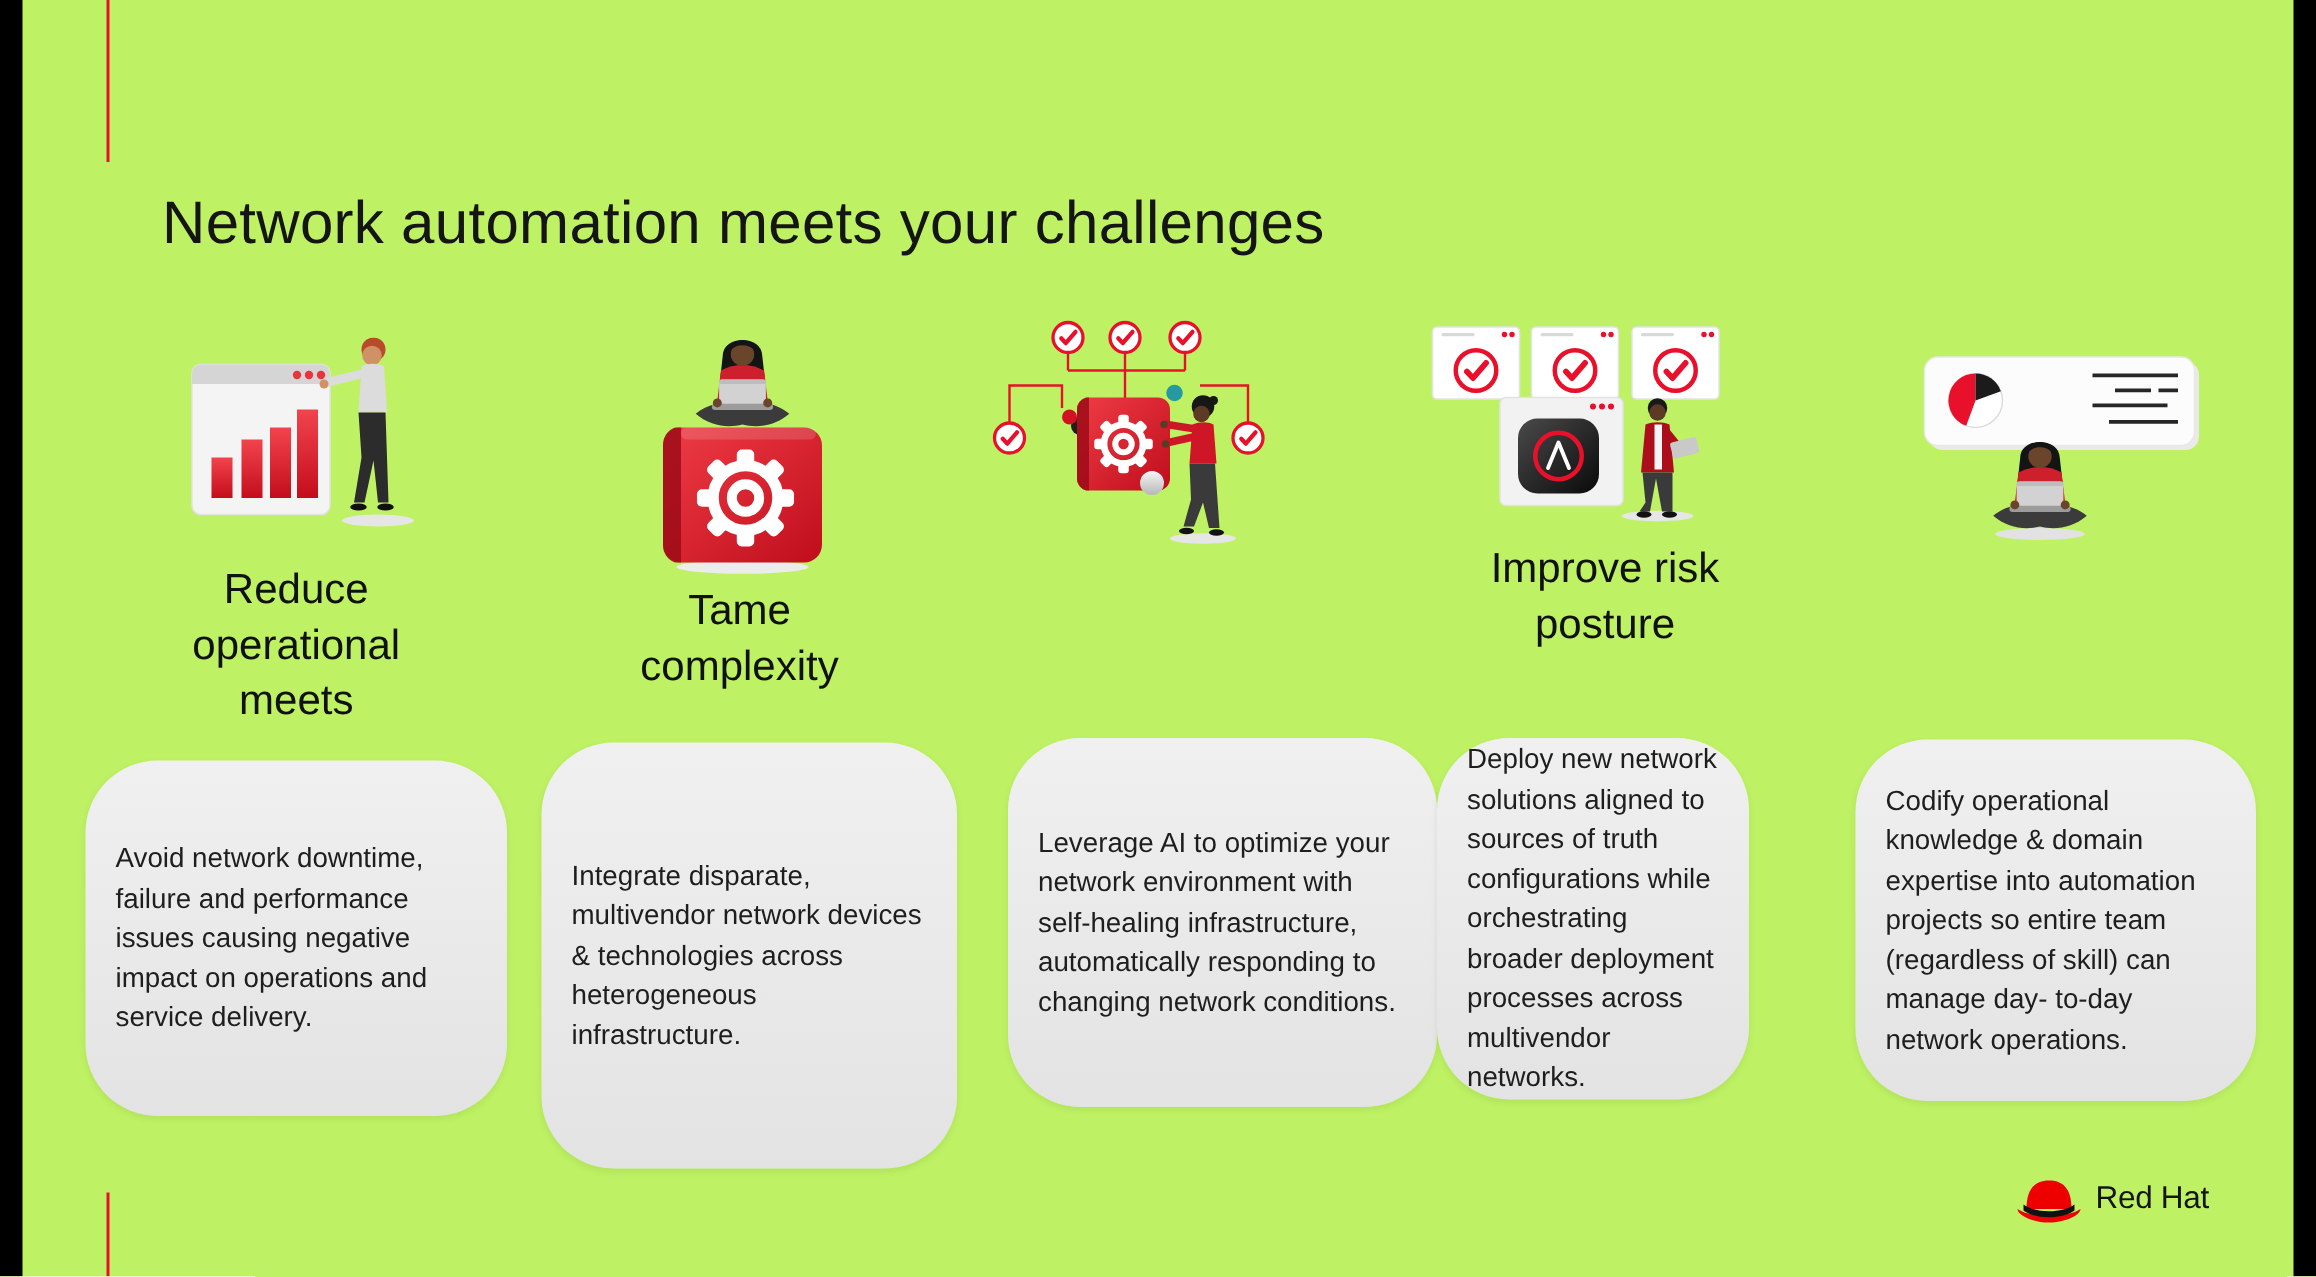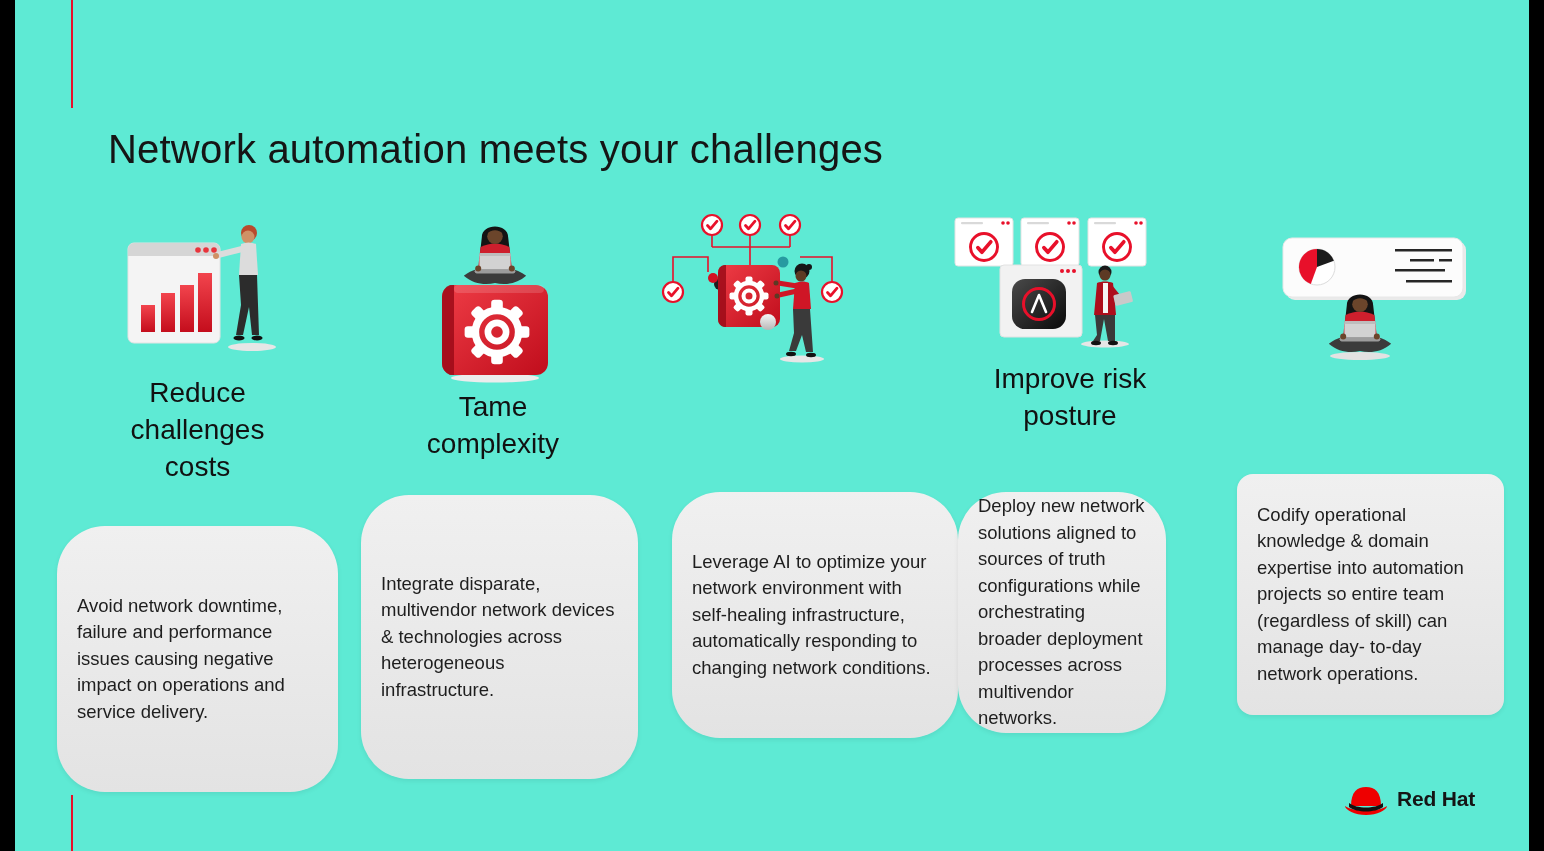--- a/index.html
+++ b/index.html
@@ -1,48 +1,48 @@
 <!DOCTYPE html>
 <html><head>
 <meta charset="utf-8">
 <style>
   html,body{margin:0;padding:0;background:#fff;}
-  .slide{position:relative;width:1544px;height:851px;background:#5eead4;overflow:hidden;
+  .slide{position:relative;width:1544px;height:851px;background:#bef264;overflow:hidden;
          font-family:"Liberation Sans",sans-serif;color:#151515;}
   .edge-bar{position:absolute;top:0;width:15px;height:851px;background:#000;}
   .edge-bar.left{left:0;} .edge-bar.right{left:1529px;}
   .red-line{position:absolute;left:71px;width:2px;background:#e8102a;}
   .red-line.top{top:0;height:108px;} .red-line.bottom{top:795px;height:56px;}
   .title{position:absolute;left:108px;top:100px;font-size:40px;font-weight:400;
          letter-spacing:0.2px;color:#151515;white-space:nowrap;}
   .card-title{position:absolute;font-size:28px;line-height:37px;font-weight:500;
               color:#111;text-align:center;}
   #t1{left:105px;top:374px;width:185px;}
   #t2{left:403px;top:388px;width:180px;}
   #t3{left:703px;top:382px;width:130px;}
   #t4{left:980px;top:360px;width:180px;}
   #t5{left:1278px;top:377px;width:165px;}
   .card-box{position:absolute;background:linear-gradient(180deg,#f0f0f0 0%,#e3e3e3 100%);
             border-radius:48px;display:flex;align-items:center;box-sizing:border-box;
             padding:0 20px;color:#1e1e1e;font-size:18.5px;line-height:26.5px;
             box-shadow:0 2px 5px rgba(0,0,0,0.07);}
   .card-box p{margin:0;}
-  #b1{left:57px;top:526px;width:281px;height:266px;}
+  #b1{left:57px;top:507px;width:281px;height:237px;}
   #b2{left:361px;top:495px;width:277px;height:284px;}
   #b3{left:652px;top:492px;width:286px;height:246px;margin-left:20px;}
   #b4{left:958px;top:492px;width:208px;height:241px;}
-  #b5{left:1237px;top:474px;width:267px;height:241px;border-radius:16px;}
+  #b5{left:1237px;top:493px;width:267px;height:241px;}
   .illus{position:absolute;}
   #il1{left:110px;top:225px;}
   #il2{left:420px;top:222px;}
   #il3{left:650px;top:200px;}
   #il4{left:948px;top:203px;}
   #il5{left:1278px;top:228px;}
   .logo{position:absolute;left:1343px;top:782px;display:flex;align-items:center;gap:8px;}
-  .logo-text{font-size:21px;font-weight:700;color:#151515;letter-spacing:-0.2px;}
+  .logo-text{font-size:21px;font-weight:400;color:#151515;letter-spacing:-0.2px;}
 </style>
 </head>
 <body>
 
 <div class="slide">
 
   <svg width="0" height="0" style="position:absolute">
     <defs>
       <linearGradient id="barGrad" x1="0" y1="0" x2="0" y2="1">
         <stop offset="0" stop-color="#f2444d"></stop>
@@ -225,21 +225,21 @@
     <g fill="#262626">
       <rect x="117" y="21" width="57" height="2.5"></rect>
       <rect x="132" y="31" width="24" height="2.5"></rect>
       <rect x="161" y="31" width="13" height="2.5"></rect>
       <rect x="117" y="41" width="50" height="2.5"></rect>
       <rect x="128" y="52" width="46" height="2.5"></rect>
     </g>
     <use href="#sitPerson" transform="translate(82,75) scale(1.2)"></use>
   </svg>
 
-  <div class="card-title" id="t1">Reduce challenges costs</div>
+  <div class="card-title" id="t1">Reduce operational meets</div>
   <div class="card-title" id="t2">Tame complexity</div>
   <div class="card-title" id="t4">Improve risk posture</div>
 
   <div class="card-box" id="b1">
     <p>Avoid network downtime, failure and performance issues causing negative impact on operations and service delivery.</p>
   </div>
   <div class="card-box" id="b2">
     <p>Integrate disparate, multivendor network devices &amp; technologies across heterogeneous infrastructure.</p>
   </div>
   <div class="card-box" id="b3">

